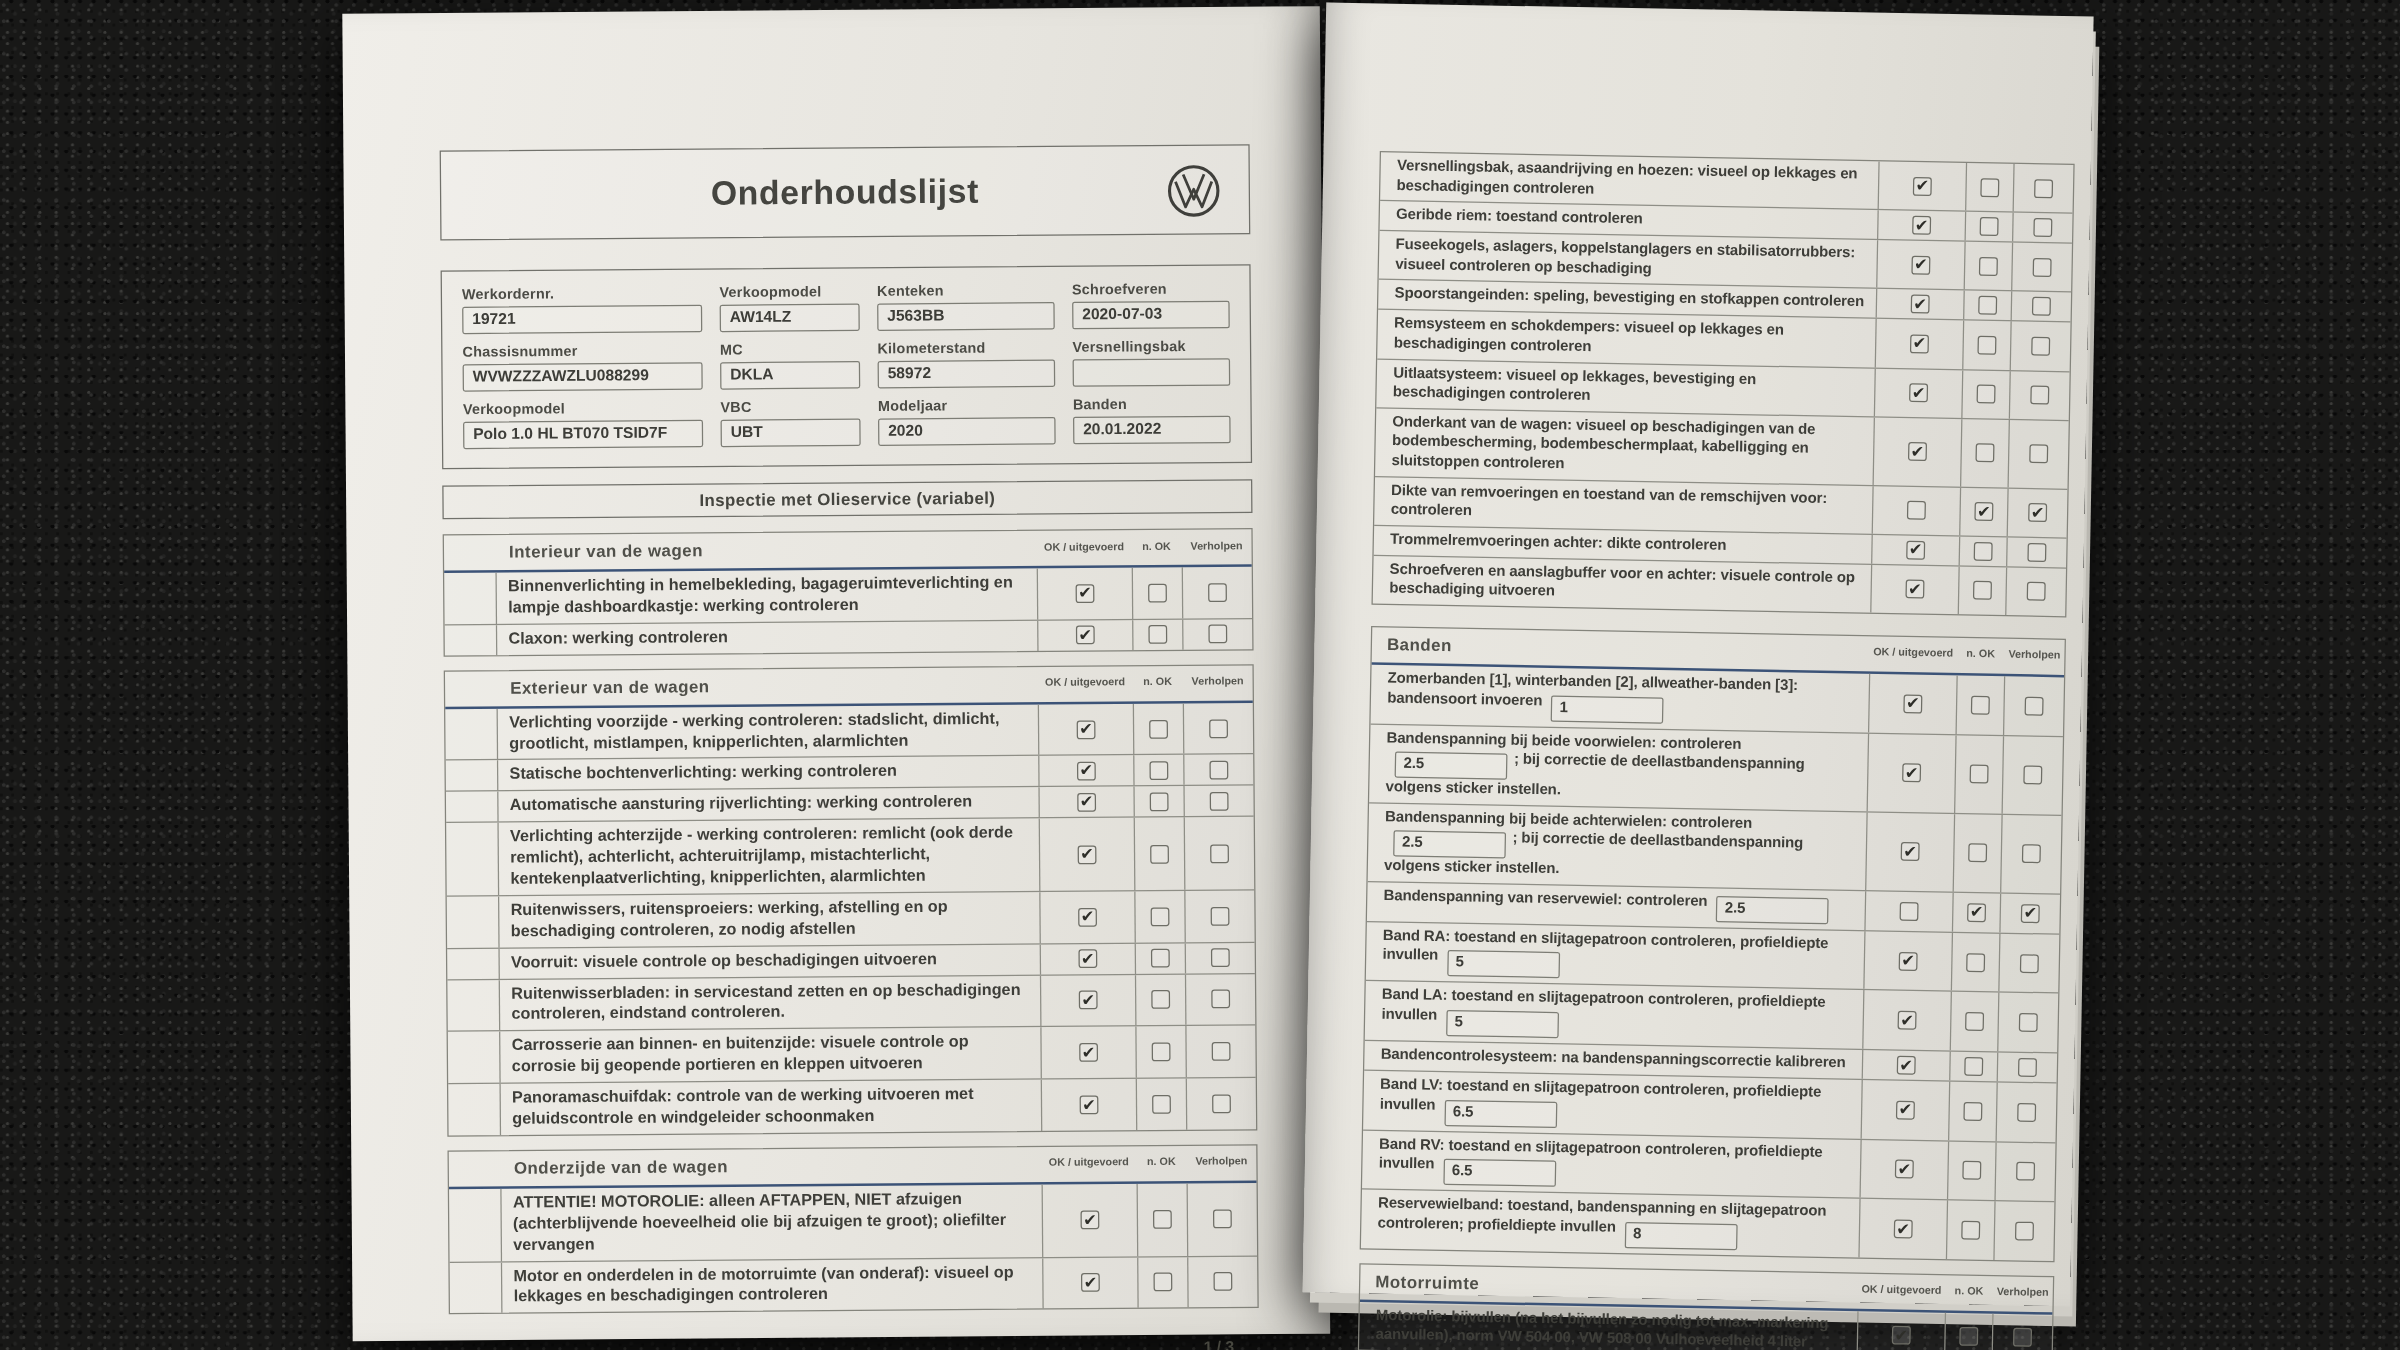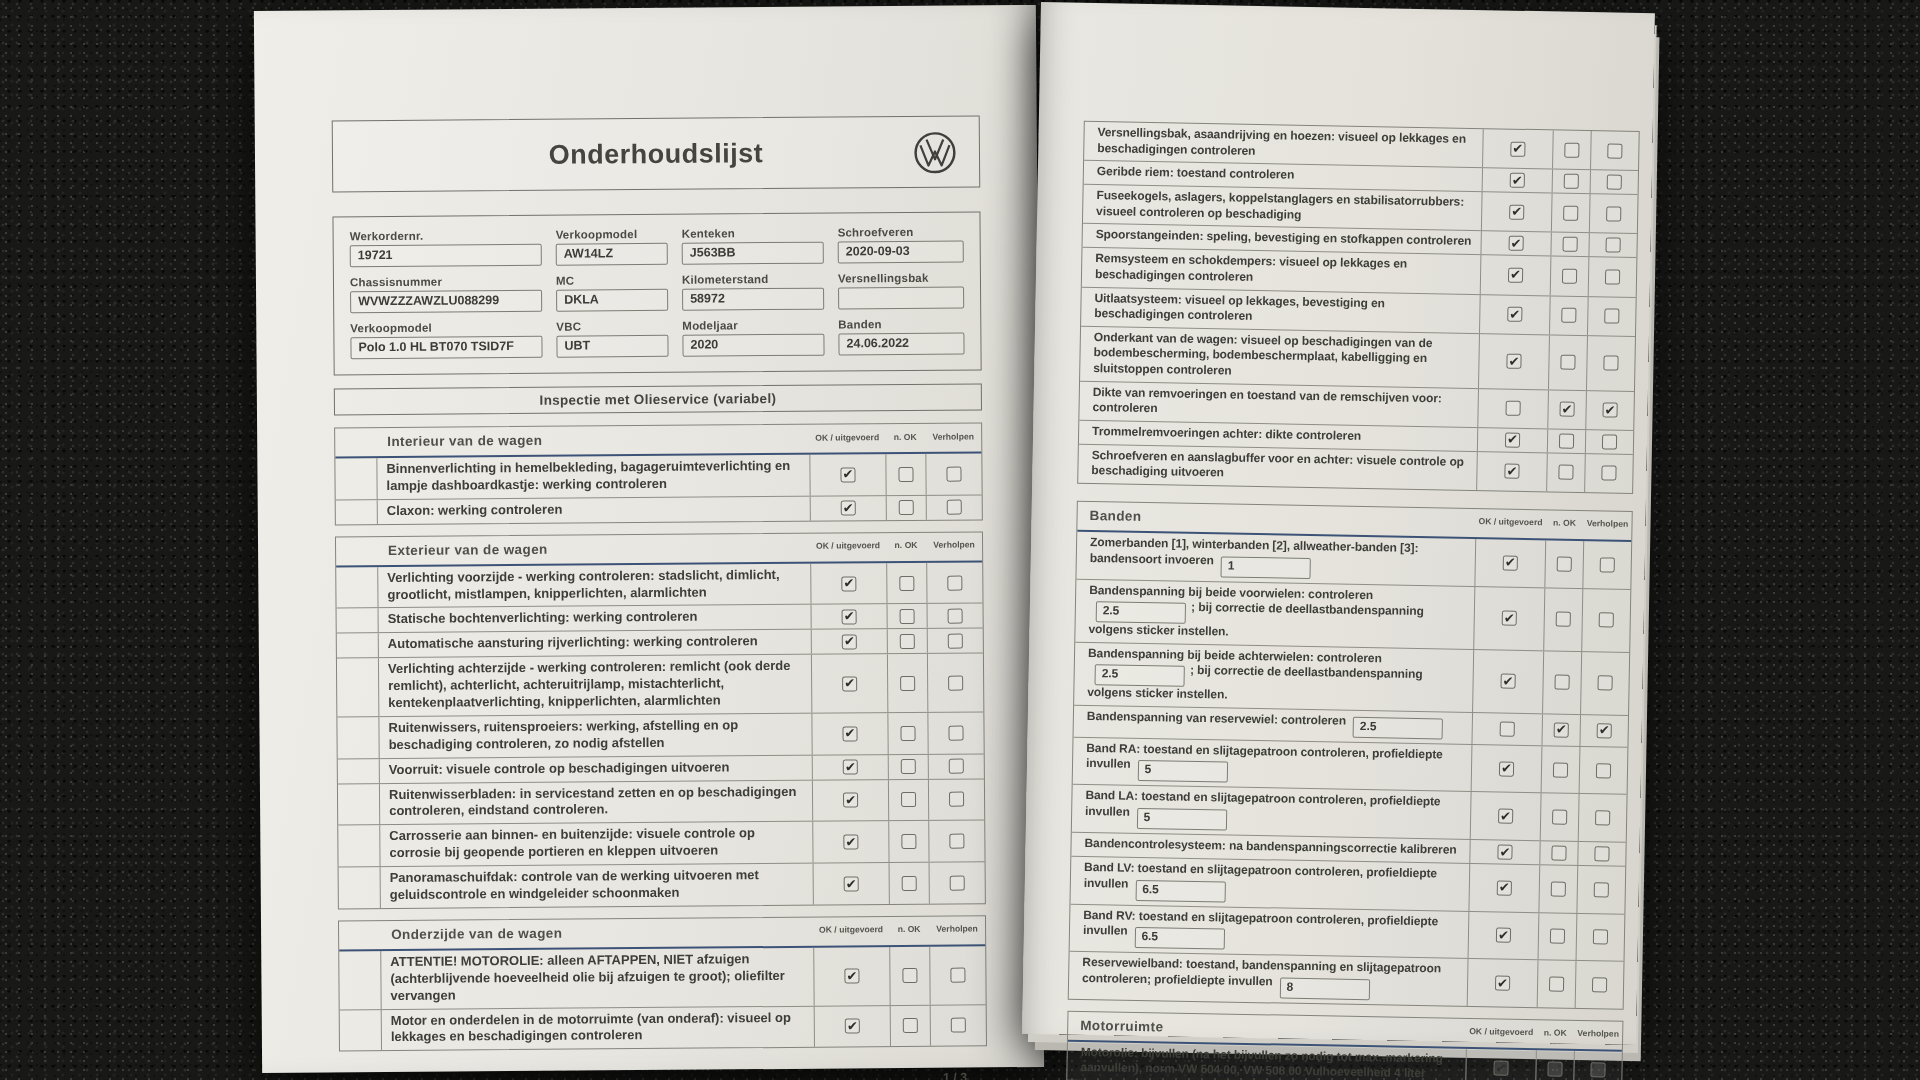--- a/index.html
+++ b/index.html
@@ -9,21 +9,21 @@
     font-family:"Liberation Sans", sans-serif;
     background-color:#181817;
     background-image:
       radial-gradient(circle at 3px 4px,  #2e2e2d 1.2px, transparent 1.7px),
       radial-gradient(circle at 9px 1px,  #090909 1.4px, transparent 1.9px),
       radial-gradient(circle at 6px 8px,  #3b3b39 1.0px, transparent 1.5px),
       radial-gradient(circle at 12px 11px,#232322 1.3px, transparent 1.8px),
       radial-gradient(circle at 1px 9px,  #111110 1.1px, transparent 1.6px);
     background-size: 14px 13px, 11px 15px, 13px 9px, 17px 14px, 9px 11px;
   }
-  .scene { position:absolute; inset:0; }
+  .scene { position:absolute; inset:0;margin-left:20px; }
 
   .page {
     position:absolute; color:#3d3d38;
     background:linear-gradient(100deg,#f0eee9 0%, #e7e5df 55%, #dcdad3 100%);
     box-shadow: 0 14px 45px rgba(0,0,0,.8), 0 4px 12px rgba(0,0,0,.6);
   }
   .page-left {
     left:258px; top:8px; width:782px; height:1062px;
     transform:rotate(-0.45deg);
     padding:110px 57px 0 77px;
@@ -127,21 +127,21 @@
           <div class="field-cell">
             <div class="field-label">Verkoopmodel</div>
             <div class="field-input">AW14LZ</div>
           </div>
           <div class="field-cell">
             <div class="field-label">Kenteken</div>
             <div class="field-input">J563BB</div>
           </div>
           <div class="field-cell">
             <div class="field-label">Schroefveren</div>
-            <div class="field-input">2020-09-03</div>
+            <div class="field-input">2020-07-03</div>
           </div>
           <div class="field-cell">
             <div class="field-label">Chassisnummer</div>
             <div class="field-input">WVWZZZAWZLU088299</div>
           </div>
           <div class="field-cell">
             <div class="field-label">MC</div>
             <div class="field-input">DKLA</div>
           </div>
           <div class="field-cell">
@@ -159,21 +159,21 @@
           <div class="field-cell">
             <div class="field-label">VBC</div>
             <div class="field-input">UBT</div>
           </div>
           <div class="field-cell">
             <div class="field-label">Modeljaar</div>
             <div class="field-input">2020</div>
           </div>
           <div class="field-cell">
             <div class="field-label">Banden</div>
-            <div class="field-input">24.06.2022</div>
+            <div class="field-input">20.01.2022</div>
           </div>
         </div>
     </div>
 
     <div class="banner">Inspectie met Olieservice (variabel)</div>
 
     <div>
         <div class="tbl tbl-left">
           <div class="tbl-header row-grid">
             <div class="cell-title">Interieur van de wagen</div>

